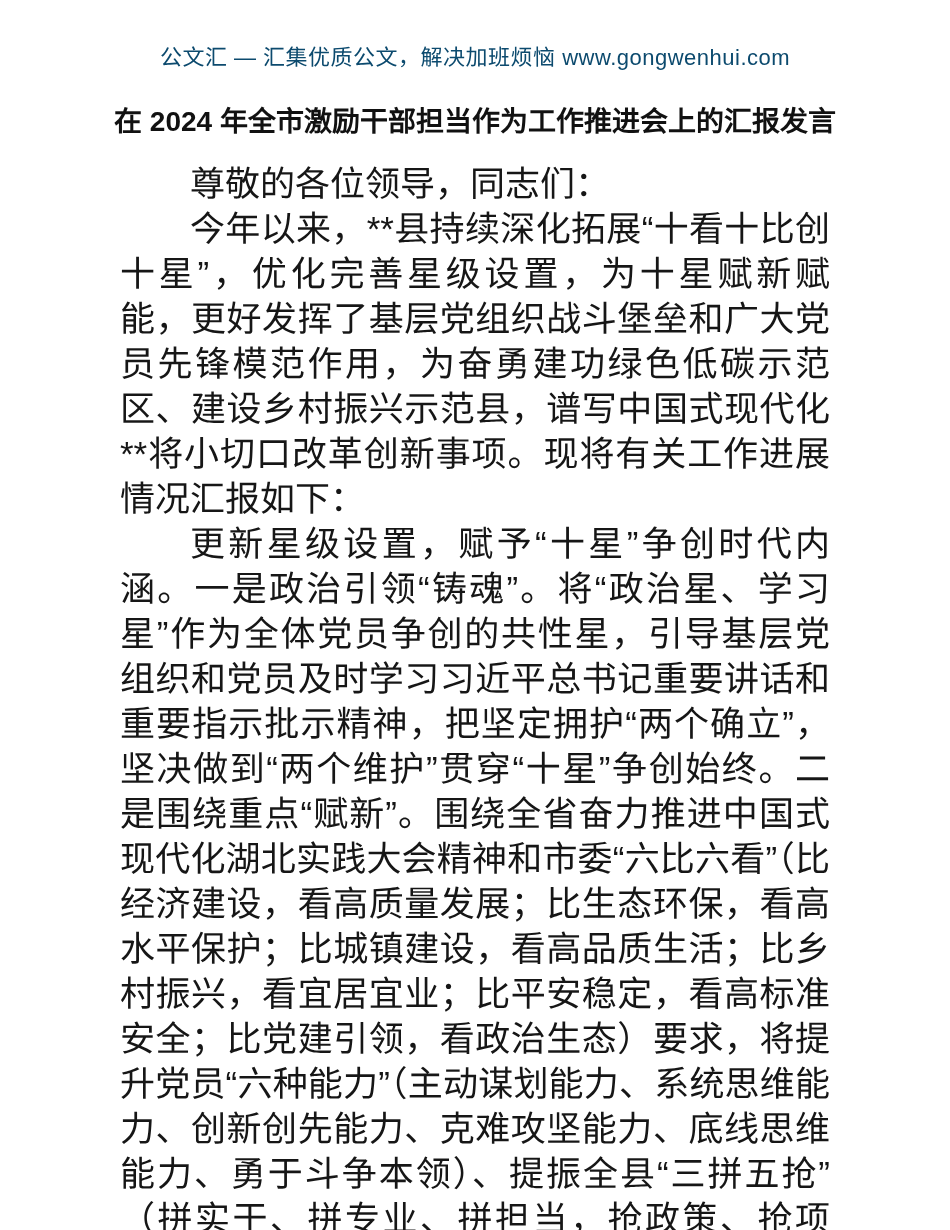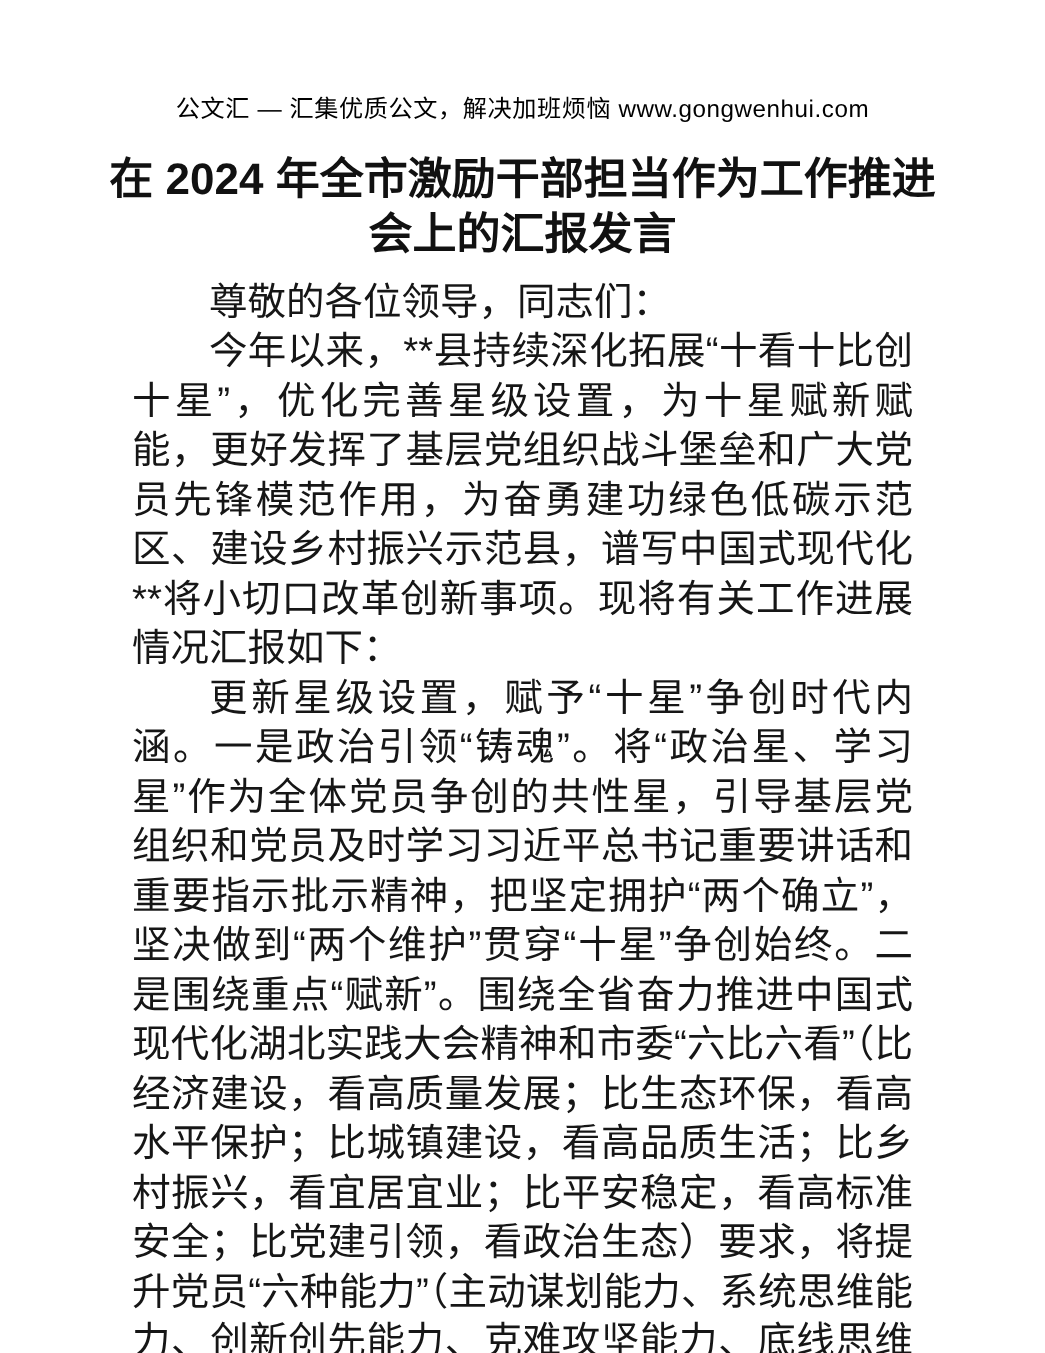--- a/index.html
+++ b/index.html
@@ -7,32 +7,32 @@
   .page {
     position: relative;
     width: 950px;
     min-height: 1230px;
     margin: 0 auto;
     background: #ffffff;
     font-family: "Liberation Sans", "DejaVu Sans", sans-serif;
     overflow: hidden;
   }
   .watermark {
-    padding-top: 84px;
+    padding-top: 43px;
     text-align: center;
     font-size: 22px;
     line-height: 30px;
-    color: #000000;
+    color: #0c4a6e;
     letter-spacing: 0.5px;
   }
   .doc-title {
     width: 760px;
     margin: 24px auto 0;
     text-align: center;
-    font-size: 40px;
+    font-size: 28px;
     line-height: 50px;
     font-weight: 700;
     color: #111111;
   }
   .doc-body {
     width: 710px;
     margin: 14px auto 0;
   }
   .doc-body p {
     font-size: 35px;

